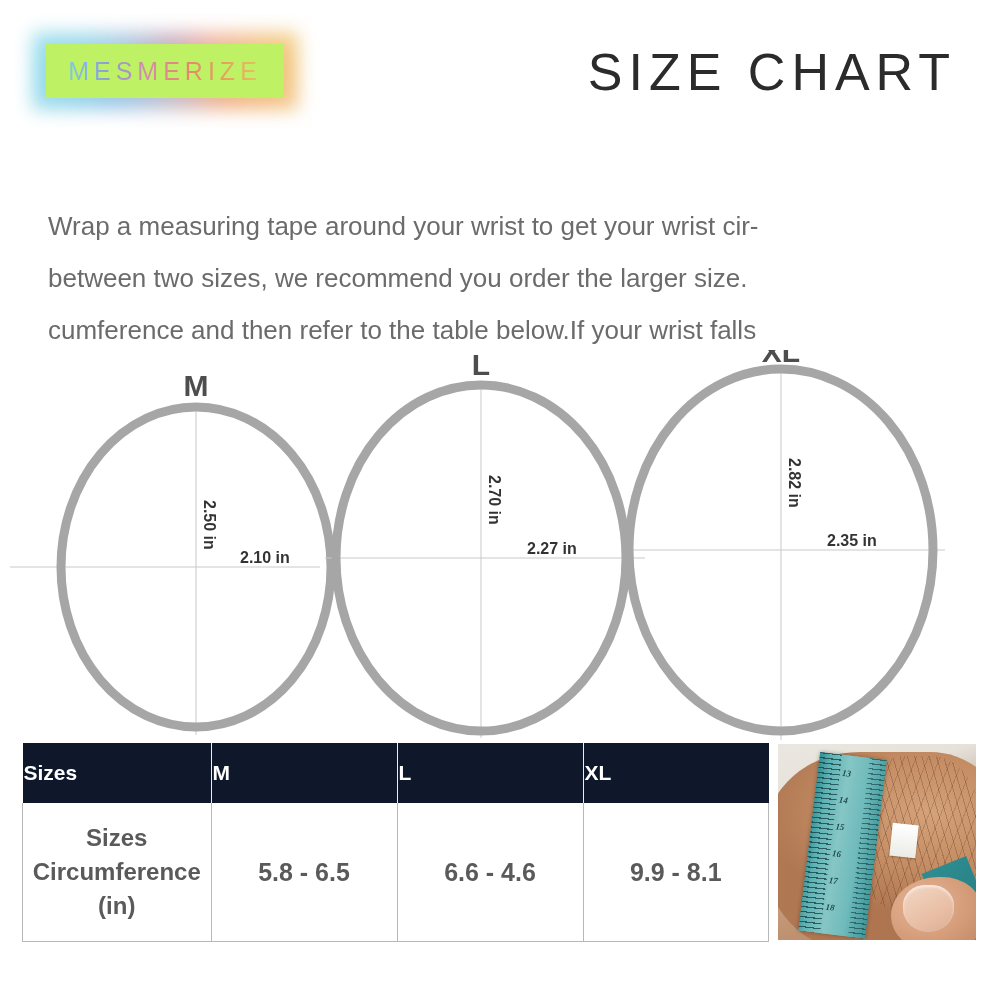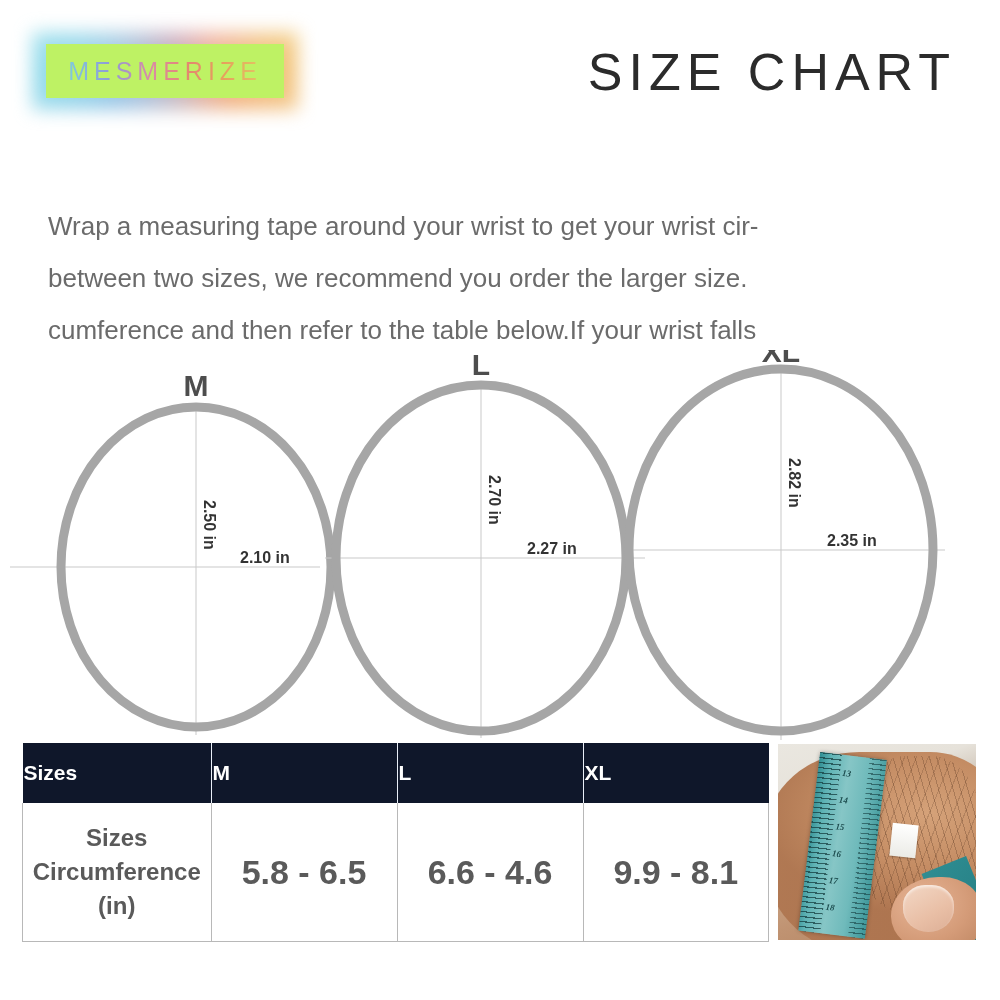--- a/index.html
+++ b/index.html
@@ -69,21 +69,21 @@
     table-layout:fixed;
   }
   .size-table th{
     background:#0f172a;color:#ffffff;font-size:21px;font-weight:bold;
     height:58px;border-right:1px solid #e8eef7;border-left:none;
     text-align:left;vertical-align:middle;
   }
   .size-table th:last-child{border-right:none;}
   .size-table td{
     border:1px solid #b8b8b8;border-top:none;
-    color:#5a5a5a;font-size:34px;font-weight:bold;
+    color:#5a5a5a;font-size:25px;font-weight:bold;
     height:136px;text-align:center;vertical-align:middle;
     line-height:34px;
   }
   .size-table td:first-child{border-left:1px solid #b8b8b8;font-size:24px;}
   .col-label{width:186px;}
   .col-size{width:183px;}
 
   
   .photo{
     position:absolute;left:778px;top:744px;width:198px;height:196px;

